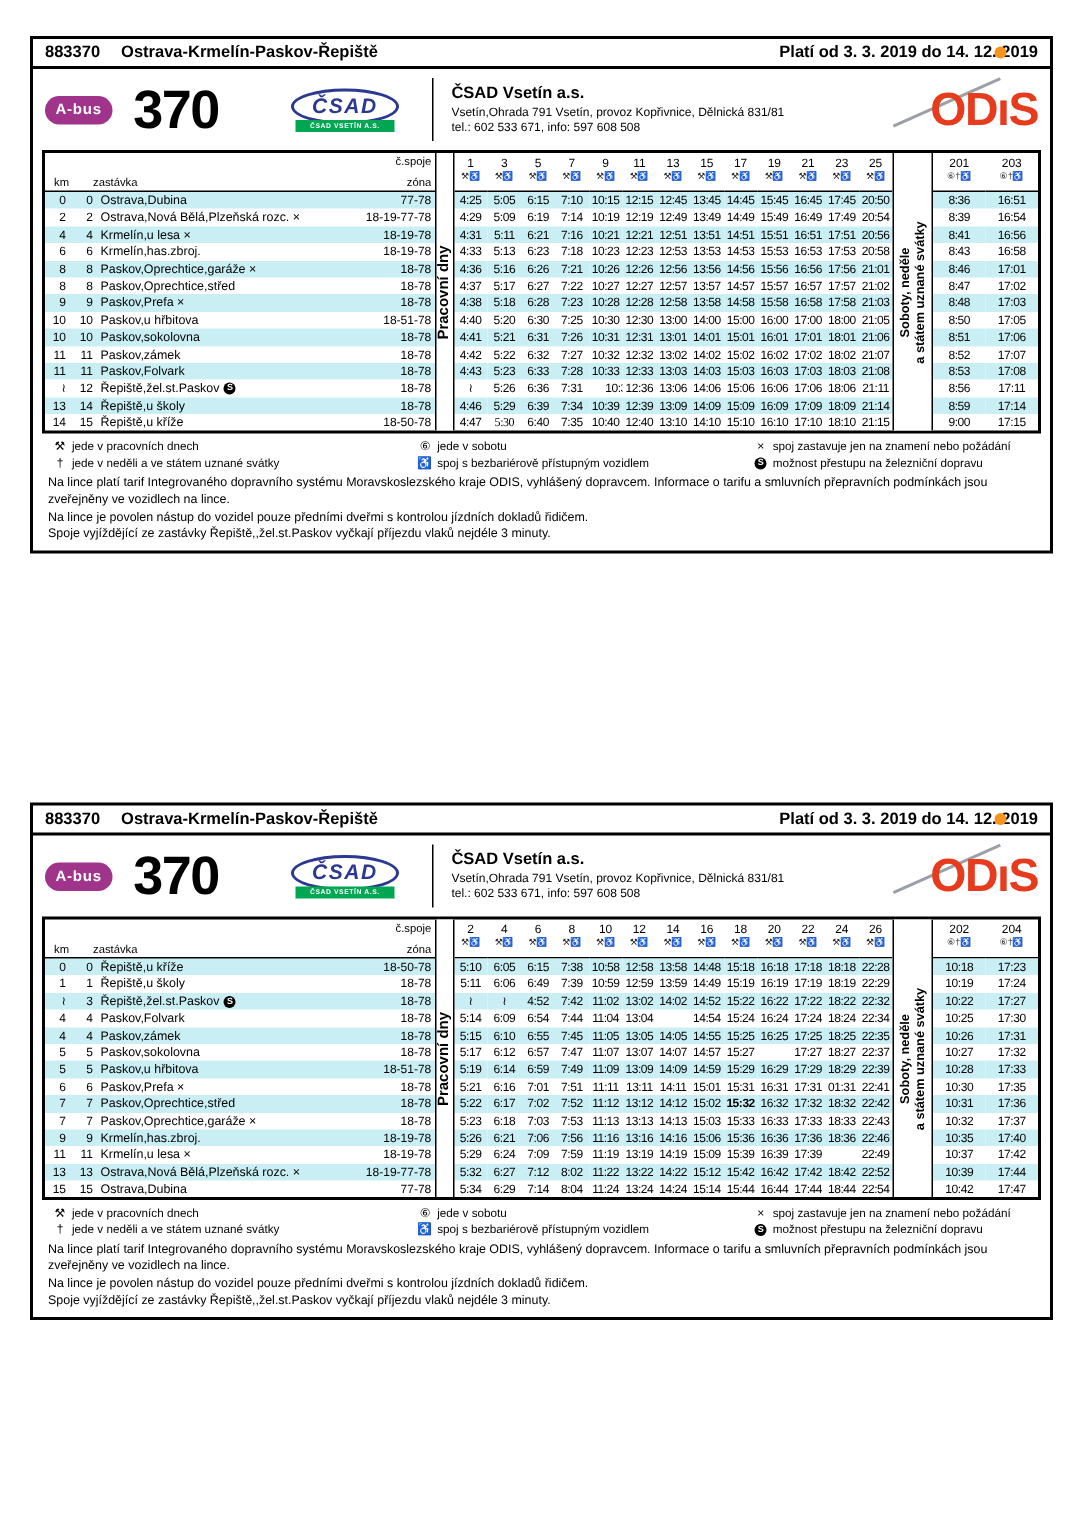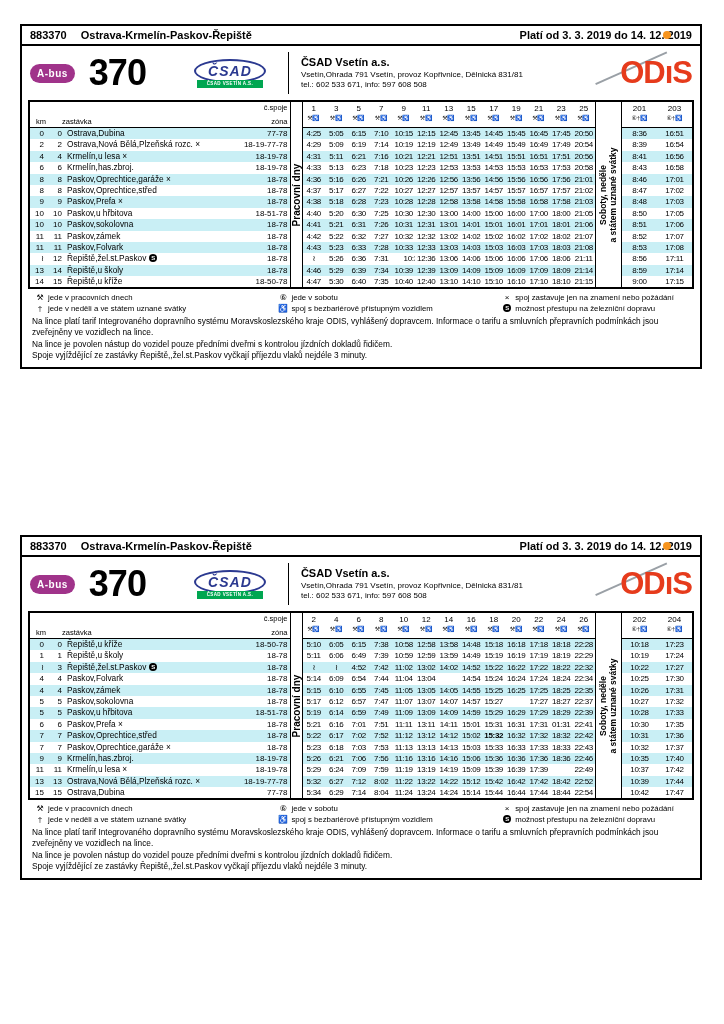--- a/index.html
+++ b/index.html
@@ -414,21 +414,21 @@
       <div class="cell c-time stripe" style="grid-area: 14 / 16;">17:09</div>
       <div class="cell c-time stripe" style="grid-area: 14 / 17;">18:09</div>
       <div class="cell c-time stripe" style="grid-area: 14 / 18;">21:14</div>
       <div class="cell c-time stripe" style="grid-area: 14 / 20;">8:59</div>
       <div class="cell c-time stripe" style="grid-area: 14 / 21;">17:14</div>
       <div class="cell c-km" style="grid-area: 15 / 1;">14</div>
       <div class="cell c-km" style="grid-area: 15 / 2;">15</div>
       <div class="cell c-stop" style="grid-area: 15 / 3;">Řepiště,u kříže</div>
       <div class="cell c-zone" style="grid-area: 15 / 4;">18-50-78</div>
       <div class="cell c-time" style="grid-area: 15 / 6;">4:47</div>
-      <div class="cell c-time" style="grid-area: 15 / 7;">5:30</div>
+      <div class="cell c-time" style="grid-area: 15 / 7; font-family: Liberation Serif, serif;">5:30</div>
       <div class="cell c-time" style="grid-area: 15 / 8;">6:40</div>
       <div class="cell c-time" style="grid-area: 15 / 9;">7:35</div>
       <div class="cell c-time" style="grid-area: 15 / 10;">10:40</div>
       <div class="cell c-time" style="grid-area: 15 / 11;">12:40</div>
       <div class="cell c-time" style="grid-area: 15 / 12;">13:10</div>
       <div class="cell c-time" style="grid-area: 15 / 13;">14:10</div>
       <div class="cell c-time" style="grid-area: 15 / 14;">15:10</div>
       <div class="cell c-time" style="grid-area: 15 / 15;">16:10</div>
       <div class="cell c-time" style="grid-area: 15 / 16;">17:10</div>
       <div class="cell c-time" style="grid-area: 15 / 17;">18:10</div>

